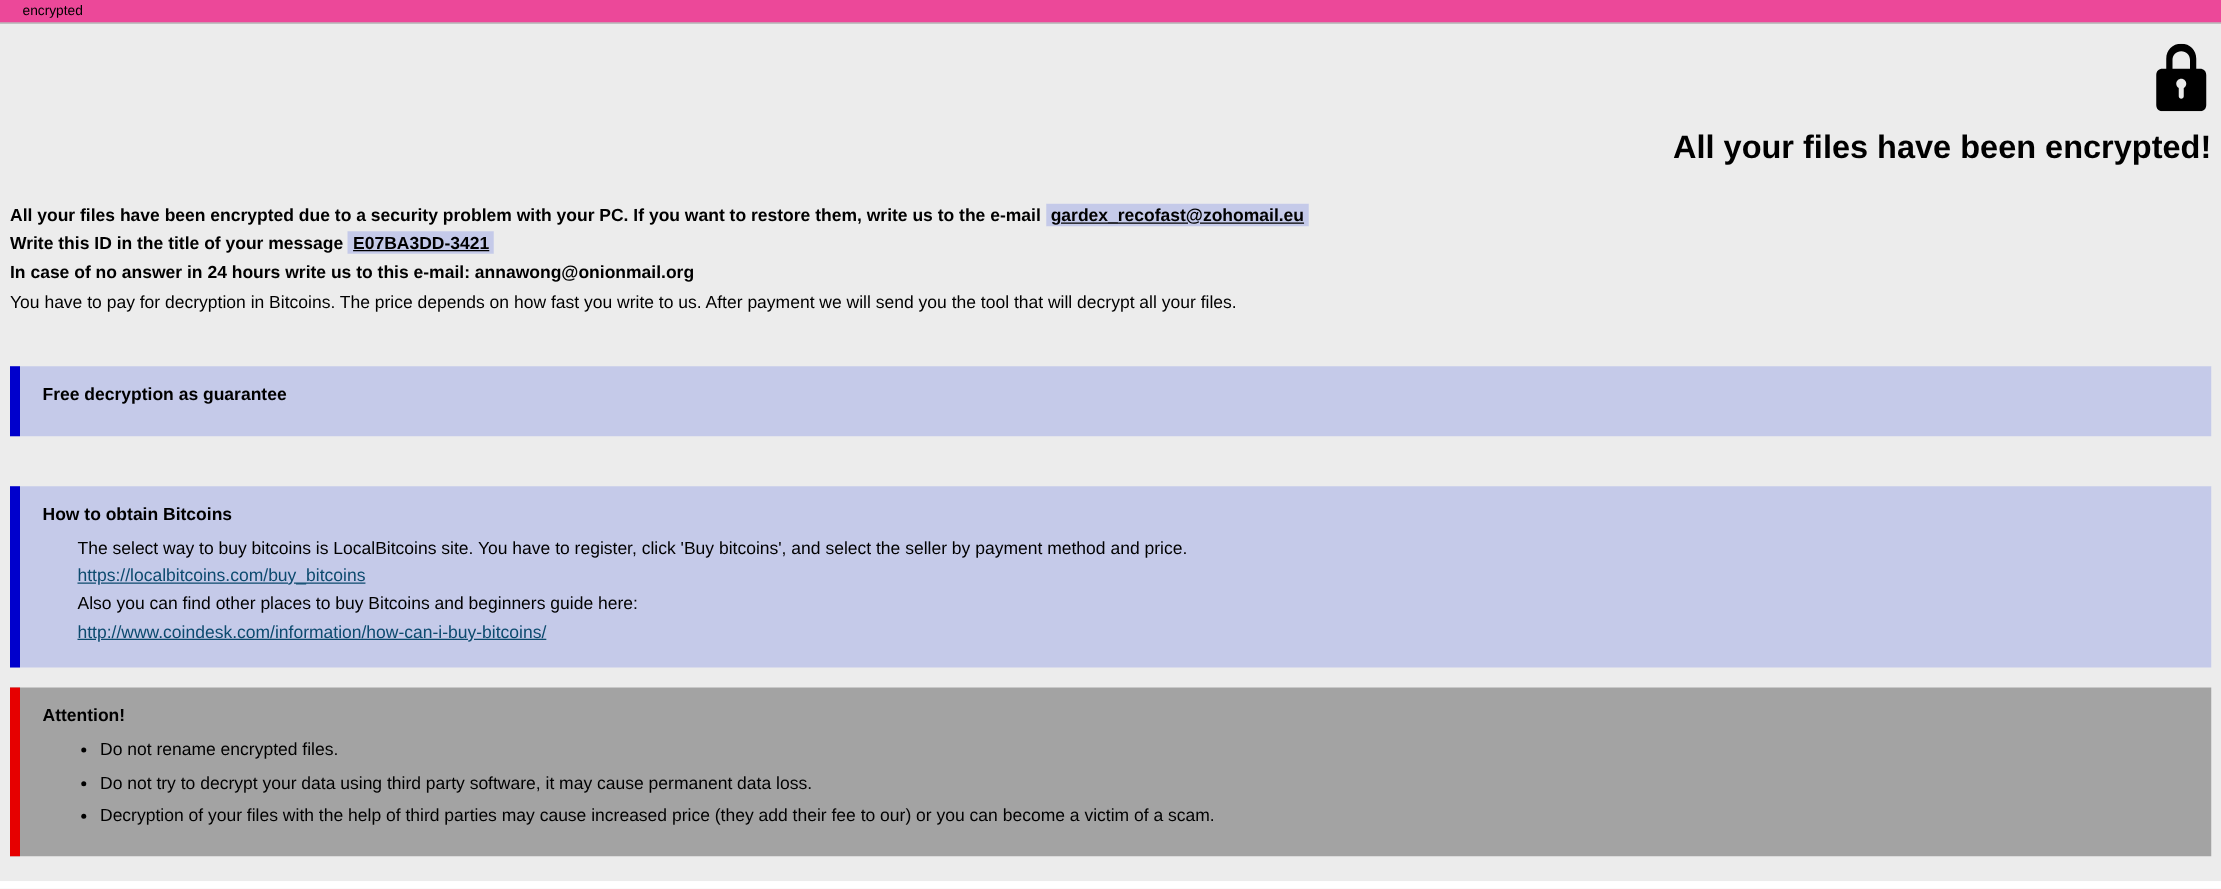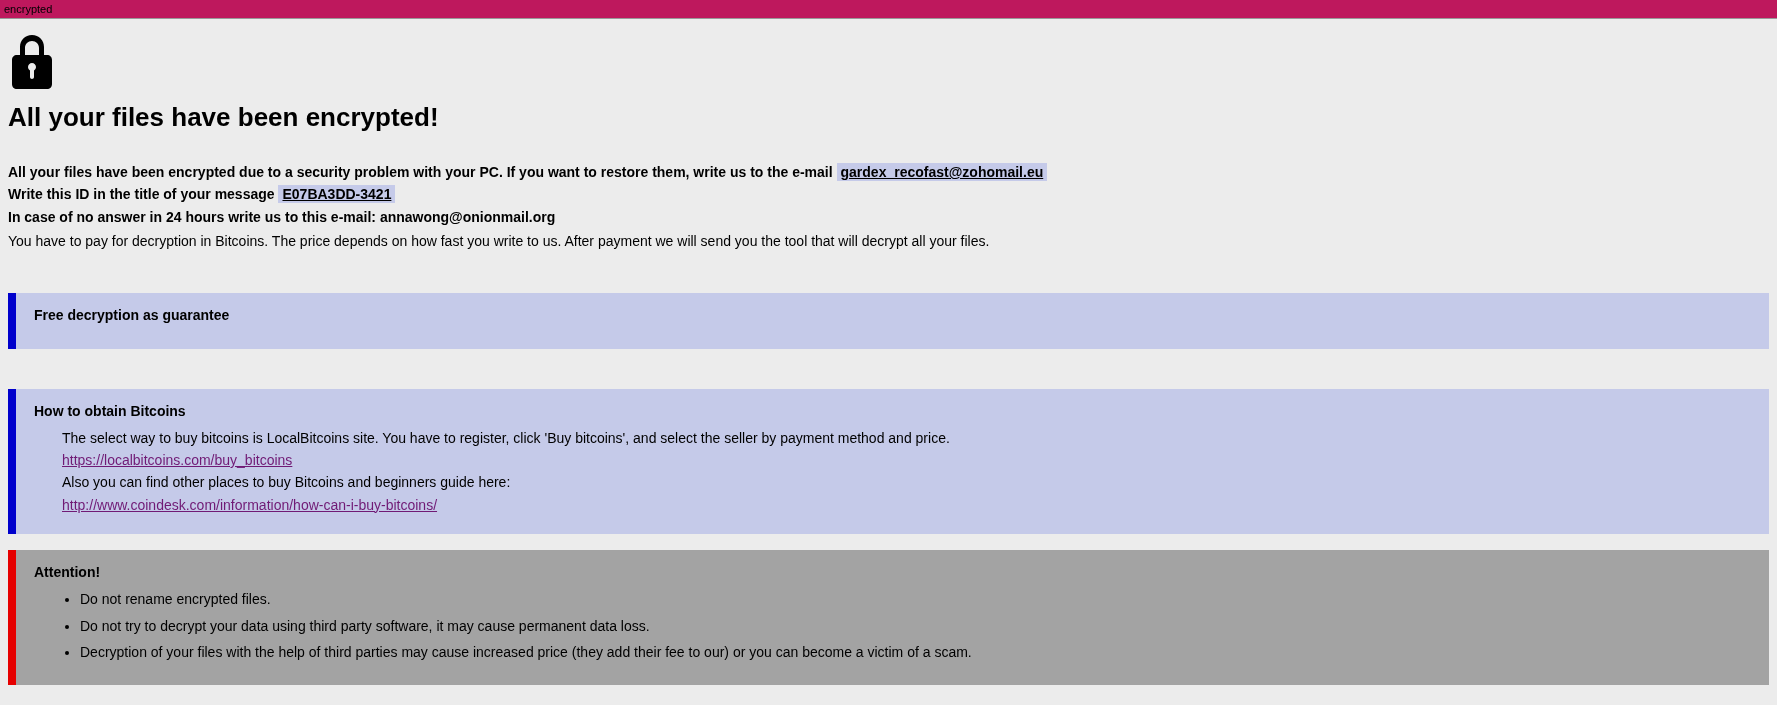--- a/index.html
+++ b/index.html
@@ -8,32 +8,32 @@
       box-sizing: border-box;
     }
     body {
       font-family: Tahoma, Verdana, Arial, sans-serif;
       font-size: 14px;
       background: #ffffff;
       color: #000;
     }
     .window-title {
       font-size: 11px;
-      padding: 3px 4px;
-      background: #be185d;
+      padding: 3px 18px;
+      background: #ec4899;
     }
     .divider {
       border-top: 1px solid #999;
     }
     .content {
       background: #ececec;
       padding: 10px 8px 20px 8px;
     }
     .center-block {
-      text-align: left;
+      text-align: right;
       margin-bottom: 28px;
     }
     .lock-icon {
       display: inline-block;
       margin-top: 6px;
       margin-bottom: 6px;
     }
     .main-title {
       font-size: 26px;
       font-weight: bold;
@@ -70,21 +70,21 @@
     }
     .panel-heading {
       font-weight: bold;
       margin-bottom: 8px;
     }
     .panel-body {
       padding-left: 28px;
       line-height: 1.6;
     }
     .panel-body a {
-      color: #701a75;
+      color: #0c4a6e;
       text-decoration: underline;
     }
     .panel-body ul {
       padding-left: 18px;
     }
     .panel-body li {
       margin-bottom: 4px;
     }
   </style>
 </head>

